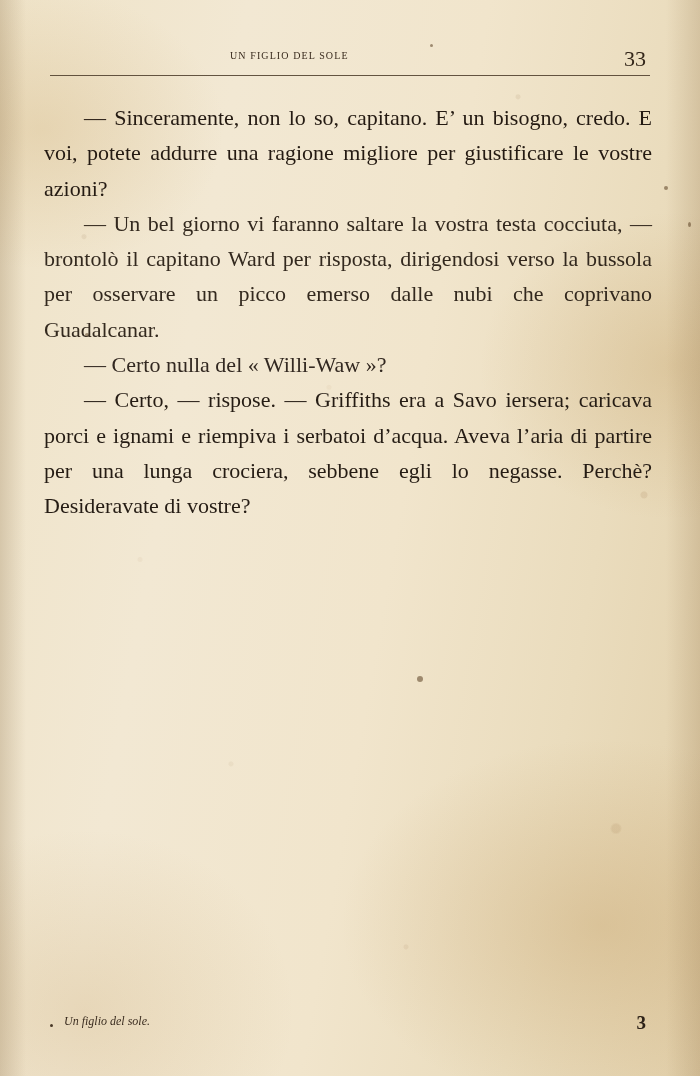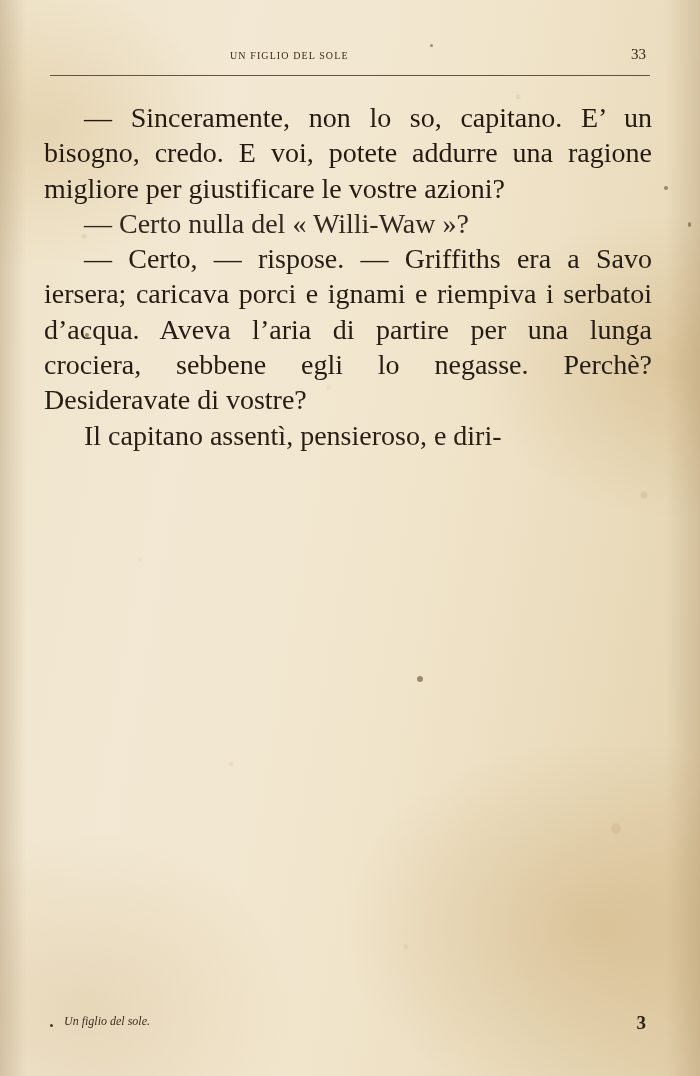--- a/index.html
+++ b/index.html
@@ -75,37 +75,37 @@
     font-variant: small-caps;
     font-size: 10px;
     letter-spacing: 1.1px;
     color: #3a2c1f;
     font-family: Liberation Serif, serif;
   }
   .folio-top {
     position: absolute;
     right: 6px;
     top: 0px;
-    font-size: 15px;
+    font-size: 22px;
     color: #33261a;
     font-family: "Liberation Serif", serif;
   }
   .rule {
     position: absolute;
     left: 6px;
     right: 2px;
     top: 29px;
     height: 1px;
     background: #4a3a28;
     opacity: .85;
   }
 
   .body-text {
     margin-top: 24px;
-    font-size: 28px;
+    font-size: 22px;
     line-height: 35.3px;
     text-align: justify;
     text-justify: inter-word;
     color: #2a2018;
     -webkit-font-smoothing: antialiased;
   }
   .body-text p {
     margin: 0;
     text-indent: 40px;
   }
@@ -174,23 +174,23 @@
   <div class="content">
 
     <header class="running-head">
       <div class="head-title">UN FIGLIO DEL SOLE</div>
       <div class="folio-top">33</div>
       <div class="rule"></div>
     </header>
 
     <section class="body-text">
       <p class="ink-1">— Sinceramente, non lo so, capitano. E’ un bisogno, credo. E voi, potete addurre una ragione migliore per giustificare le vostre azioni?</p>
+      <p class="ink-2">— Un bel giorno vi faranno saltare la vostra testa cocciuta, — brontolò il capitano Ward per risposta, dirigendosi verso la bussola per osservare un picco emerso dalle nubi che coprivano Guadalcanar.</p>
       <p class="ink-4">— Certo nulla del « Willi-Waw »?</p>
       <p class="ink-5">— Certo, — rispose. — Griffiths era a Savo iersera; caricava porci e ignami e riempiva i serbatoi d’acqua. Aveva l’aria di partire per una lunga crociera, sebbene egli lo negasse. Perchè? Desideravate di vostre?</p>
-      <p class="ink-3">Il capitano assentì, pensieroso, e diri-</p>
     </section>
 
   </div>
 
   <footer class="page-foot">
     <span class="sig-dot"></span>
     <div class="sig-line">Un figlio del sole.</div>
     <div class="folio-bottom">3</div>
   </footer>
 </div>

